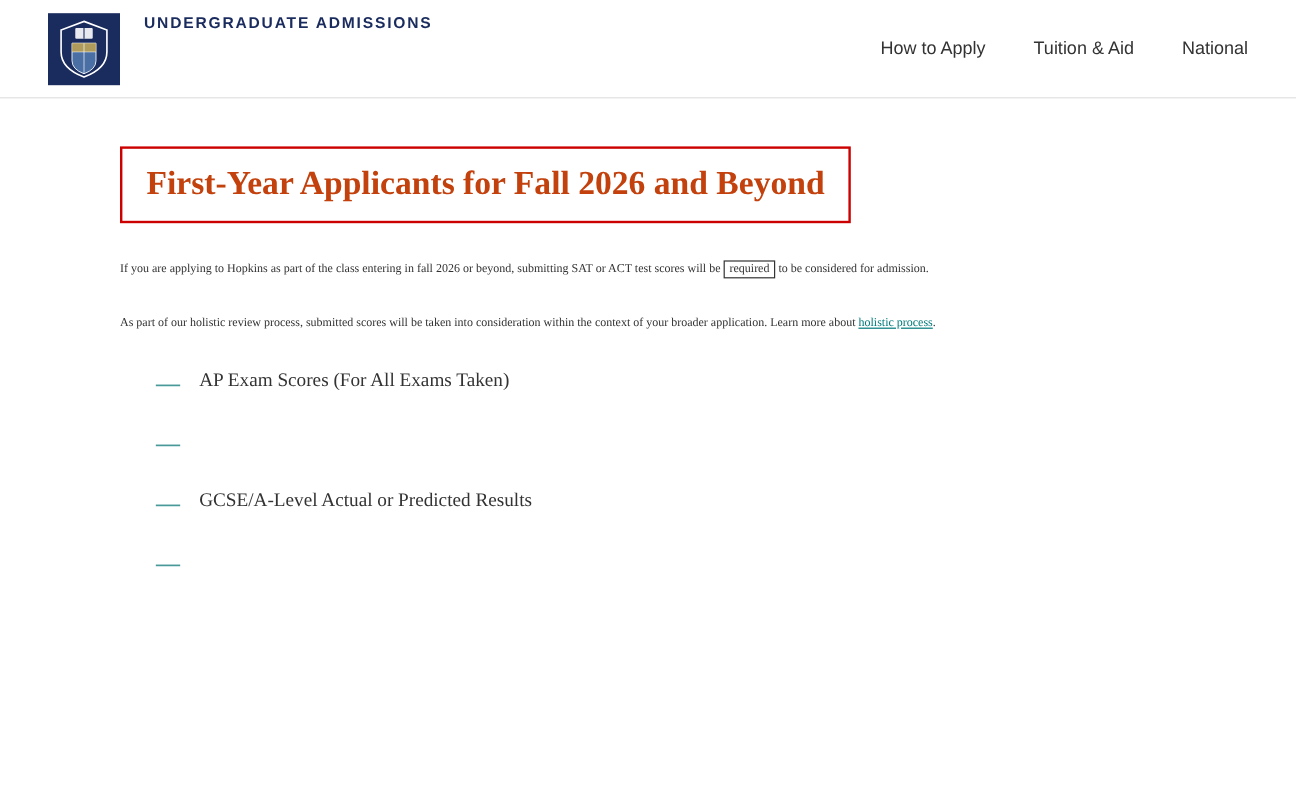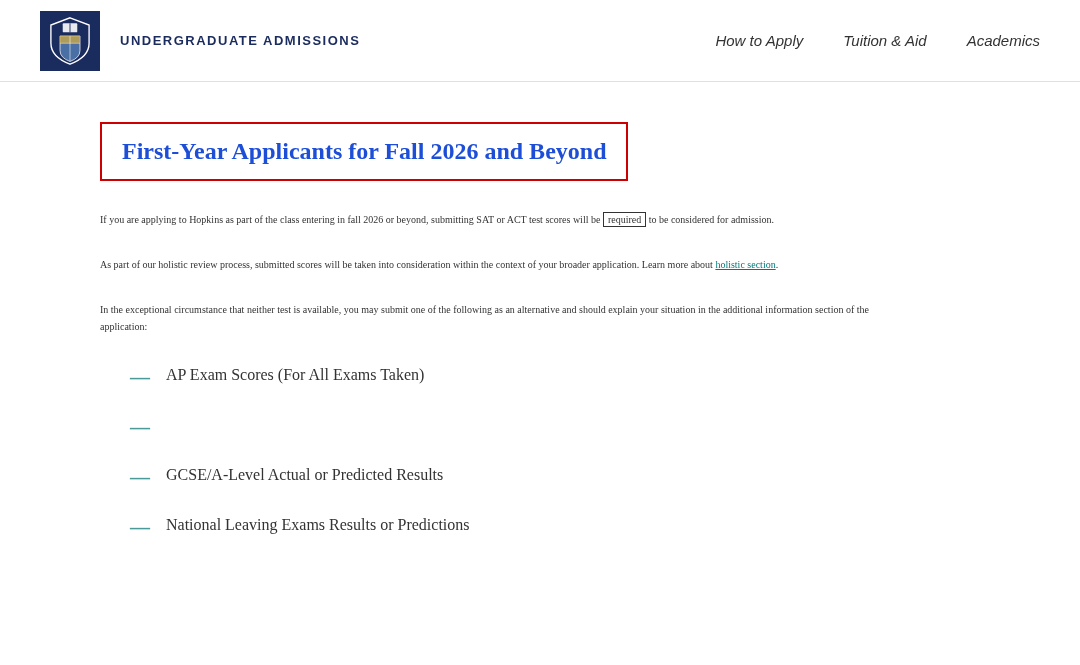--- a/index.html
+++ b/index.html
@@ -22,21 +22,20 @@
       align-items: center;
       justify-content: space-between;
       padding: 0 40px;
       height: 82px;
       border-bottom: 1px solid #e0e0e0;
       background: #ffffff;
     }
 
     .header-left {
       display: flex;
-      align-items: center;
       gap: 20px;
     }
 
     .logo {
       width: 60px;
       height: 60px;
       background: #1a2b5e;
       display: flex;
       align-items: center;
       justify-content: center;
@@ -62,41 +61,40 @@
       align-items: center;
       gap: 40px;
     }
 
     .nav-item {
       font-family: 'Arial', sans-serif;
       font-size: 15px;
       color: #333333;
       text-decoration: none;
       cursor: pointer;
-      font-style: italic;
     }
 
     
     .main-content {
       padding: 40px 100px 40px 100px;
       max-width: 980px;
     }
 
     .page-heading {
       display: inline-block;
       border: 2.5px solid #cc0000;
       padding: 12px 20px;
       margin-bottom: 30px;
     }
 
     .page-heading h1 {
       font-family: 'Georgia', serif;
-      font-size: 24px;
+      font-size: 28px;
       font-weight: 700;
-      color: #1d4ed8;
+      color: #c2410c;
       line-height: 1.3;
     }
 
     .content-block {
       margin-bottom: 28px;
     }
 
     .content-block p {
       font-family: 'Georgia', serif;
       font-size: 10px;
@@ -158,62 +156,58 @@
         <line x1="25" y1="22" x2="25" y2="50" stroke="#ffffff" stroke-width="1" opacity="0.6"></line>
         <line x1="14" y1="30" x2="36" y2="30" stroke="#ffffff" stroke-width="0.8" opacity="0.6"></line>
       </svg>
     </div>
     <span class="site-title">UNDERGRADUATE ADMISSIONS</span>
   </div>
 
   <nav class="nav">
     <a class="nav-item">How to Apply</a>
     <a class="nav-item">Tuition &amp; Aid</a>
-    <a class="nav-item">Academics</a>
+    <a class="nav-item">National</a>
   </nav>
 </header>
 
 <main class="main-content">
 
   
   <div class="page-heading">
     <h1>First-Year Applicants for Fall 2026 and Beyond</h1>
   </div>
 
   
   <div class="content-block">
     <p>
       <span>If you are applying to Hopkins as part of the class entering in fall 2026 or beyond, submitting SAT or ACT test scores will be </span><span class="highlight-box"><span>required</span></span><span> to be considered for admission.</span>
     </p>
   </div>
 
   
   <div class="content-block">
     <p>
-      <span>As part of our holistic review process, submitted scores will be taken into consideration within the context of your broader application. Learn more about </span><a class="link-teal">holistic section</a><span>.</span>
+      <span>As part of our holistic review process, submitted scores will be taken into consideration within the context of your broader application. Learn more about </span><a class="link-teal">holistic process</a><span>.</span>
     </p>
   </div>
 
   
-  <div class="content-block">
-    <p>In the exceptional circumstance that neither test is available, you may submit one of the following as an alternative and should explain your situation in the additional information section of the application:</p>
-  </div>
 
   
   <div class="list-section">
     <div class="list-item">
       <span class="list-dash">—</span>
       <span><span>AP Exam Scores (For All Exams Taken)</span></span>
     </div>
     <div class="list-item">
       <span class="list-dash">—</span>
     </div>
     <div class="list-item">
       <span class="list-dash">—</span>
       <span><span>GCSE/A-Level Actual or Predicted Results</span></span>
     </div>
     <div class="list-item">
       <span class="list-dash">—</span>
-      <span><span>National Leaving Exams Results or Predictions</span></span>
     </div>
   </div>
 
 </main>
 
 </body></html>

